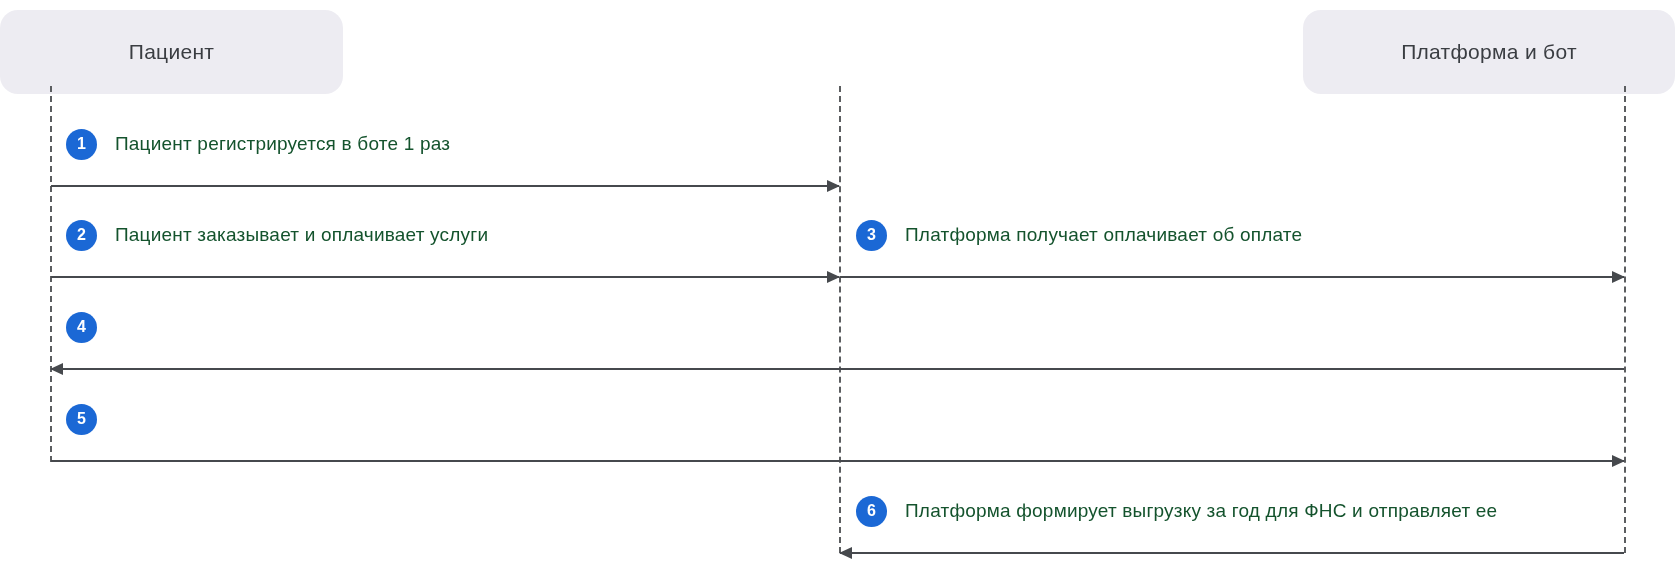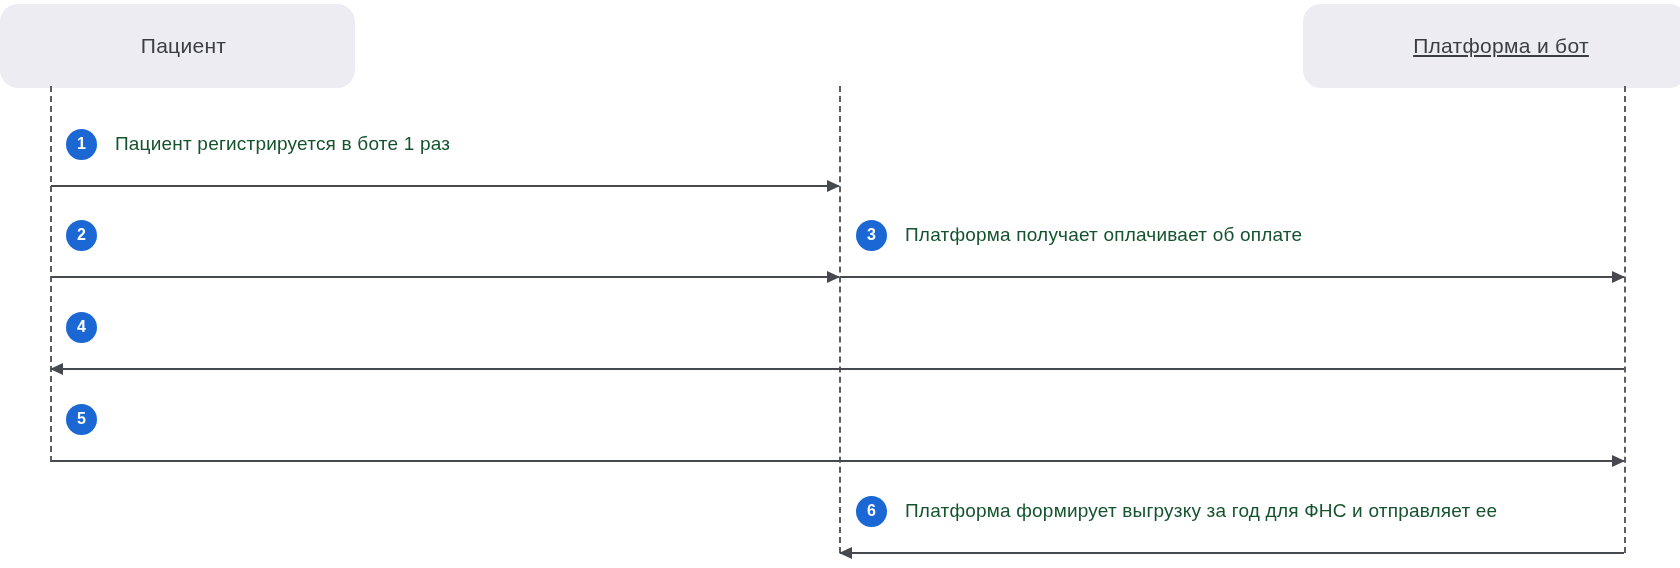--- a/index.html
+++ b/index.html
@@ -12,36 +12,35 @@
     position: relative;
     width: 1680px;
     height: 568px;
     background: #ffffff;
     overflow: hidden;
   }
 
   
   .lane-box {
     position: absolute;
-    top: 4px;
+    top: 10px;
     height: 84px;
     background: #edecf2;
     border-radius: 18px;
     display: flex;
     align-items: center;
     justify-content: center;
     color: #3a3d42;
     font-size: 21px;
     font-weight: 500;
     letter-spacing: 0.3px;
-    padding-left: 12px;
   }
   .lane-patient   { left: 0px;    width: 343px; }
   .lane-medcenter { left: 657px;  width: 366px; }
-  .lane-platform  { left: 1303px; width: 372px; text-decoration: underline; }
+  .lane-platform  { left: 1303px; width: 372px; }
 
   
   .lifeline {
     position: absolute;
     width: 0;
     border-left: 2px dashed #5b5d60;
   }
   .lifeline-patient   { left: 50px;   top: 86px; height: 376px; }
   .lifeline-medcenter { left: 839px;  top: 86px; height: 467px; }
   .lifeline-platform  { left: 1624px; top: 86px; height: 467px; }
@@ -128,20 +127,21 @@
   <div class="lifeline lifeline-platform"></div>
 
   <div class="step-label label-1">
     <div class="step-badge">1</div>
     <div class="step-text">Пациент регистрируется в боте 1 раз</div>
   </div>
   <div class="arrow head-right arrow-1"></div>
 
   <div class="step-label label-2">
     <div class="step-badge">2</div>
+    <div class="step-text">Пациент заказывает и оплачивает услуги</div>
   </div>
   <div class="arrow head-right arrow-2"></div>
 
   <div class="step-label label-3">
     <div class="step-badge">3</div>
     <div class="step-text">Платформа получает оплачивает об оплате</div>
   </div>
   <div class="arrow head-right arrow-3"></div>
 
   <div class="step-label label-4">

